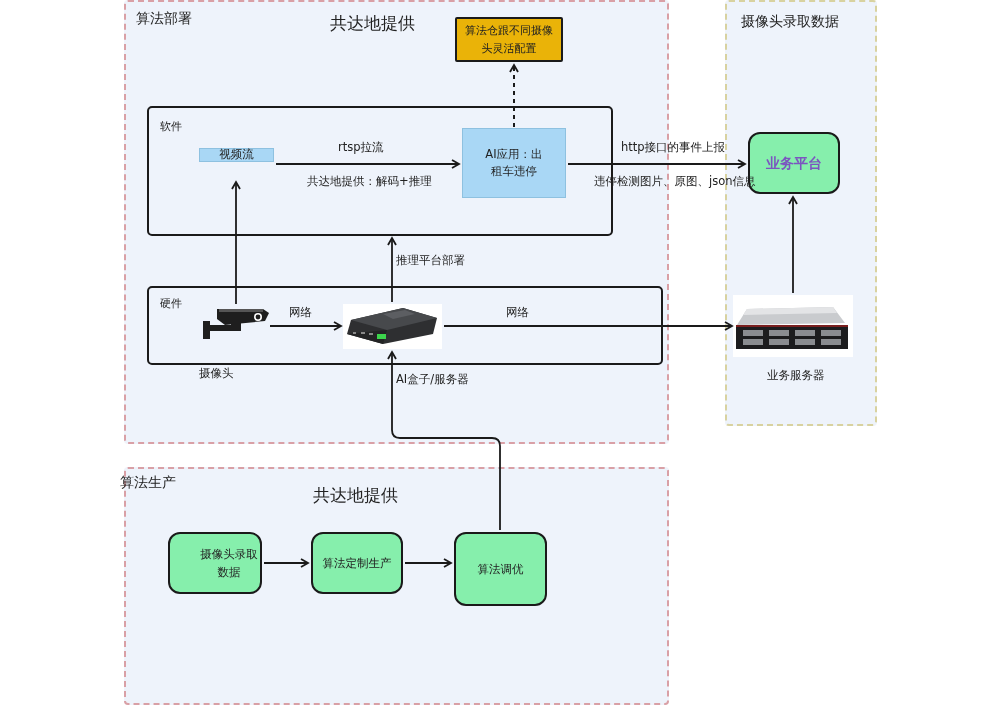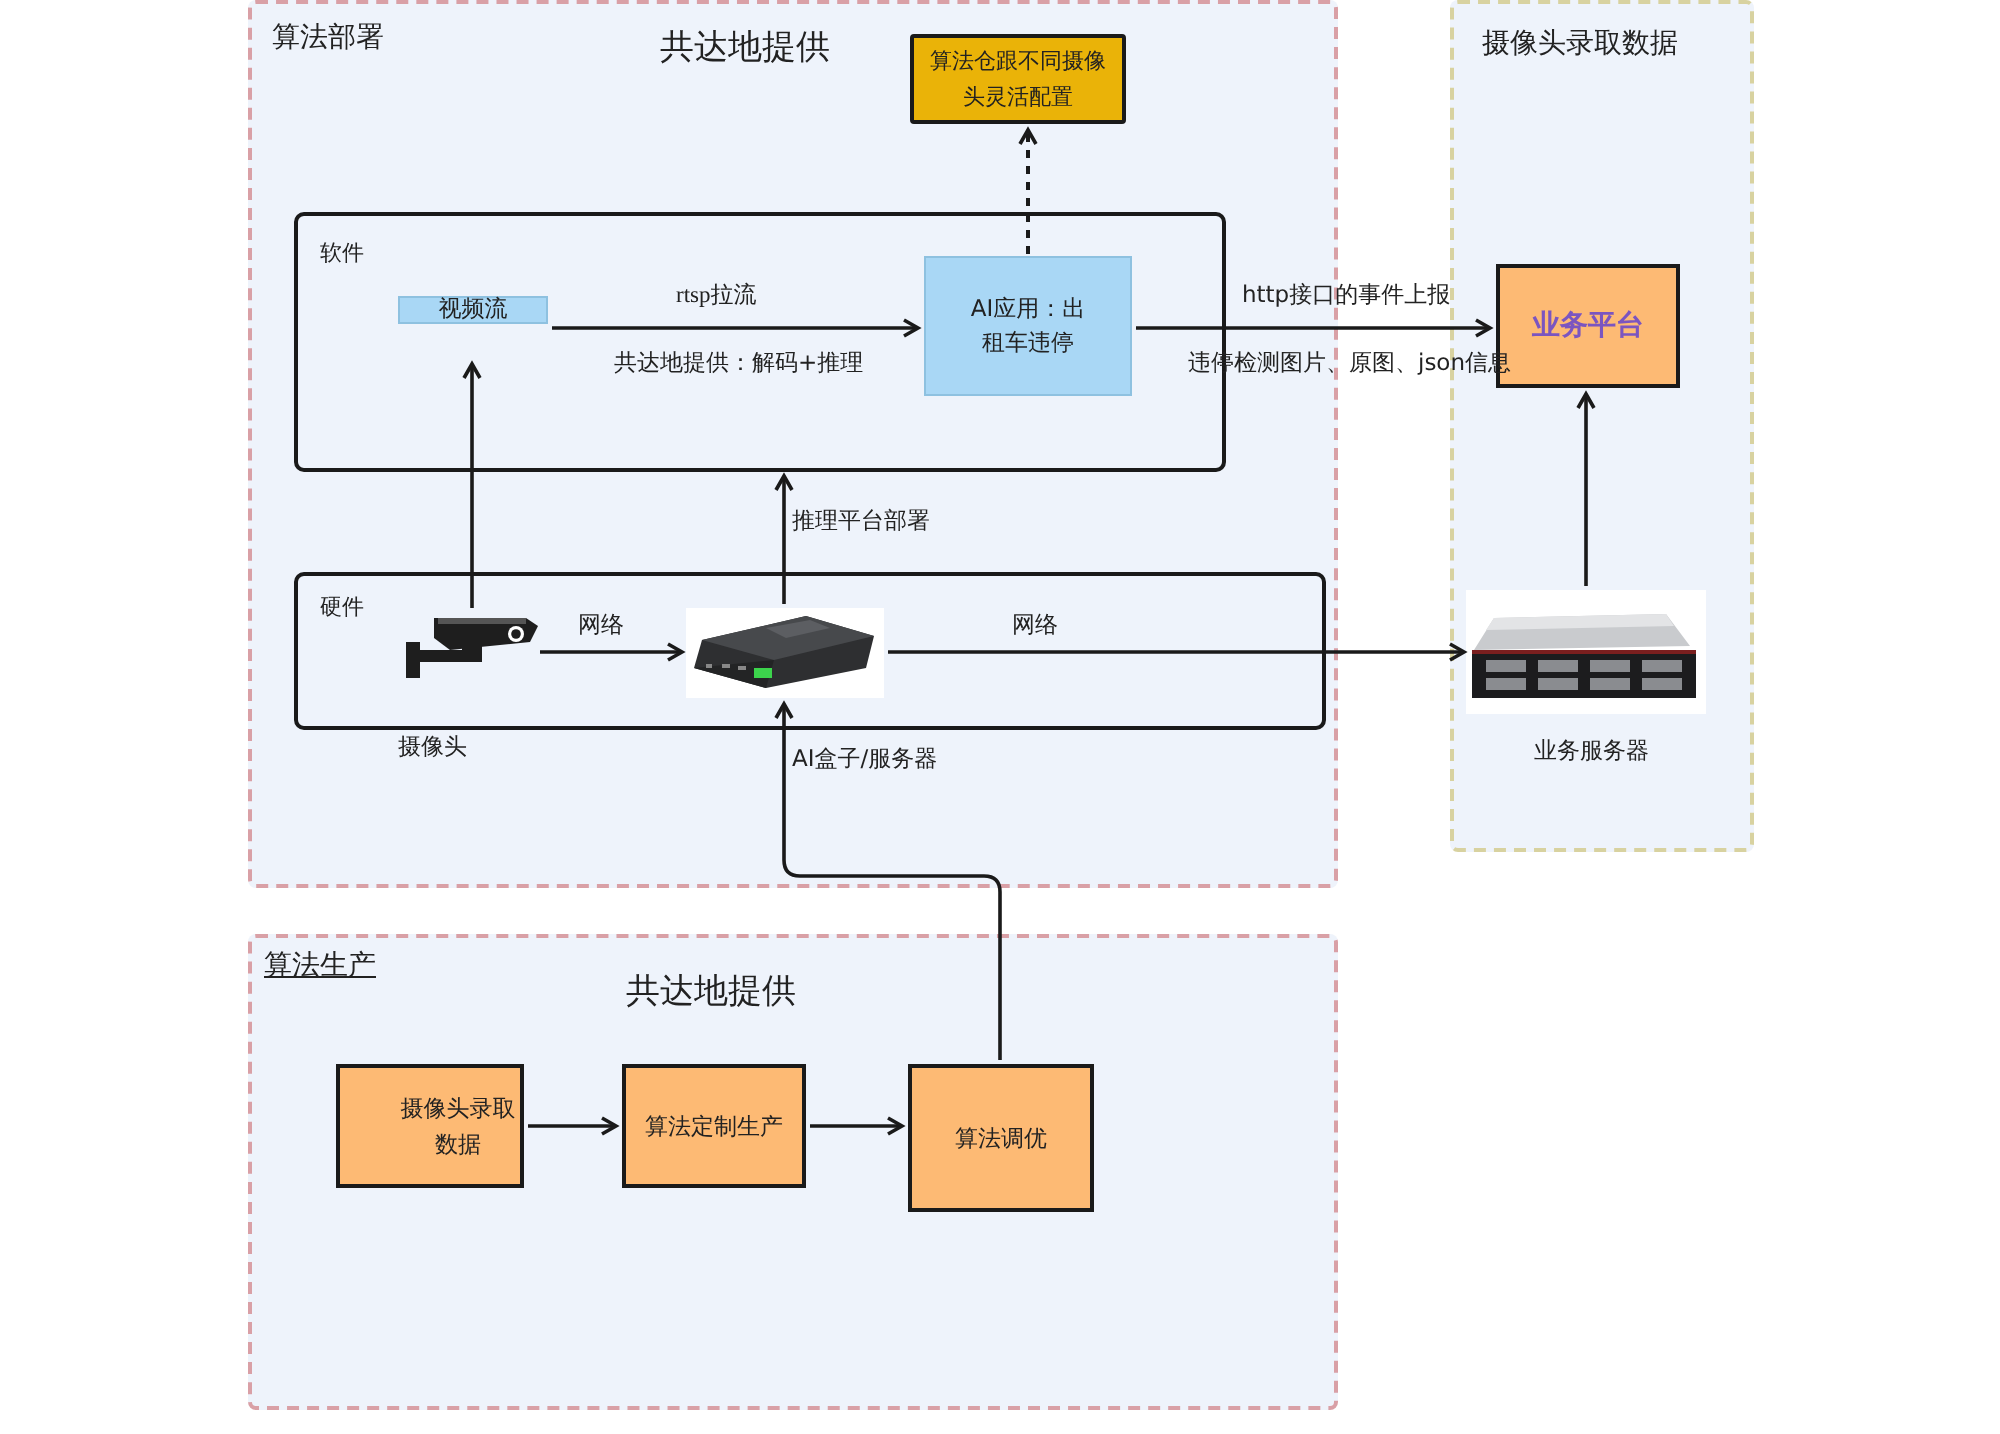--- a/index.html
+++ b/index.html
@@ -8,52 +8,52 @@
   .abs { position:absolute; }
   .region { position:absolute; background:#eef3fb; box-sizing:border-box; border-radius:4px; }
   .region.red { border:2px dashed #d9a0a6; }
   .region.yellow { border:2px dashed #d8d2a0; }
   .rtitle { position:absolute; font-size:14px; color:#222; }
   .ctitle { position:absolute; font-size:17px; color:#222; }
   .frame { position:absolute; border:2px solid #1a1a1a; border-radius:5px; box-sizing:border-box; }
   .flabel { position:absolute; font-size:11px; color:#222; }
   .bluebox { position:absolute; background:#a9d7f5; border:1px solid #8ec1e0; box-sizing:border-box;
              display:flex; align-items:center; justify-content:center; text-align:center; font-size:11.5px; color:#222; line-height:1.5; }
-  .wbox { position:absolute; background:#fdba74; border:2px solid #1a1a1a; border-radius:0; box-sizing:border-box;
+  .wbox { position:absolute; background:#86efac; border:2px solid #1a1a1a; border-radius:12px; box-sizing:border-box;
           display:flex; align-items:center; justify-content:center; text-align:center; font-size:11.5px; color:#222; line-height:1.6; }
   .lbl { position:absolute; font-size:11.5px; color:#222; white-space:nowrap; }
   svg.lines { position:absolute; left:0; top:0; }
   .purple { color:#7b55c0; font-weight:bold; font-size:14px; }
 </style>
 </head>
 <body>
 
 <div class="region red" style="left:124px;top:0px;width:545px;height:444px;"></div>
 <div class="region yellow" style="left:725px;top:0px;width:152px;height:426px;"></div>
 <div class="region red" style="left:124px;top:467px;width:545px;height:238px;"></div>
 
 <div class="rtitle" style="left:136px;top:10px;">算法部署</div>
 <div class="ctitle" style="left:330px;top:12px;">共达地提供</div>
 <div class="rtitle" style="left:741px;top:13px;">摄像头录取数据</div>
-<div class="rtitle" style="left:132px;top:474px;text-decoration:underline;">算法生产</div>
+<div class="rtitle" style="left:120px;top:474px;">算法生产</div>
 <div class="ctitle" style="left:313px;top:484px;">共达地提供</div>
 
 <div class="wbox" style="left:455px;top:17px;width:108px;height:45px;background:#eab308;border-radius:2px;font-size:11px;padding:0 4px;">
   <span>算法仓跟不同摄像头灵活配置</span>
 </div>
 
 <div class="frame" style="left:147px;top:106px;width:466px;height:130px;"></div>
 <div class="flabel" style="left:160px;top:119px;">软件</div>
 <div class="bluebox" style="left:199px;top:148px;width:75px;height:14px;">
   <span>视频流</span>
 </div>
 <div class="bluebox" style="left:462px;top:128px;width:104px;height:70px;padding:0 18px;">
   <span>AI应用：出租车违停</span>
 </div>
-<div class="lbl" style="left:338px;top:140px;font-family:Liberation Serif, serif;">rtsp拉流</div>
+<div class="lbl" style="left:338px;top:140px;">rtsp拉流</div>
 <div class="lbl" style="left:307px;top:174px;">共达地提供：解码+推理</div>
 
 <div class="lbl" style="left:396px;top:253px;">推理平台部署</div>
 
 <div class="frame" style="left:147px;top:286px;width:516px;height:79px;"></div>
 <div class="flabel" style="left:160px;top:296px;">硬件</div>
 
 <svg class="abs" style="left:203px;top:303px;" width="66" height="36" viewBox="0 0 66 36">
   <polygon points="14,6 60,6 66,10 62,18 22,22 14,16" fill="#1e1e1e"></polygon>
   <rect x="16" y="6" width="44" height="3" fill="#555"></rect>

